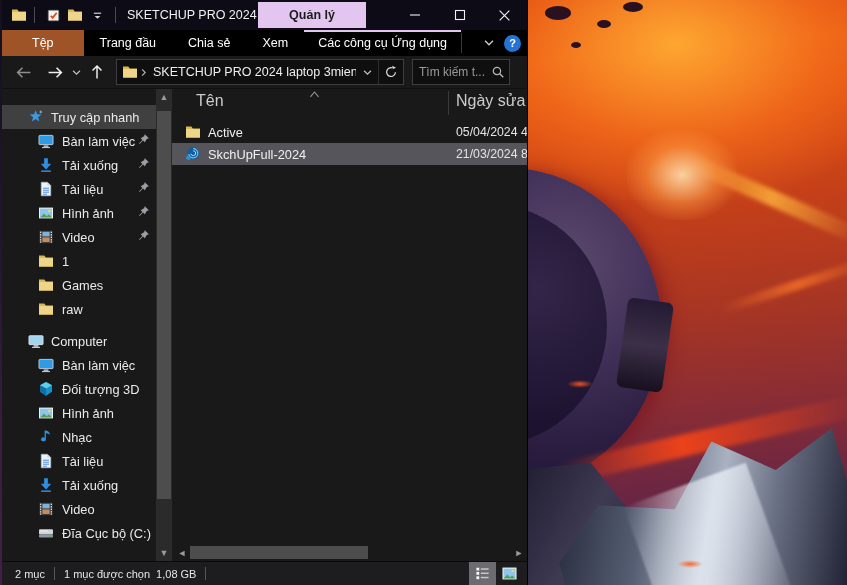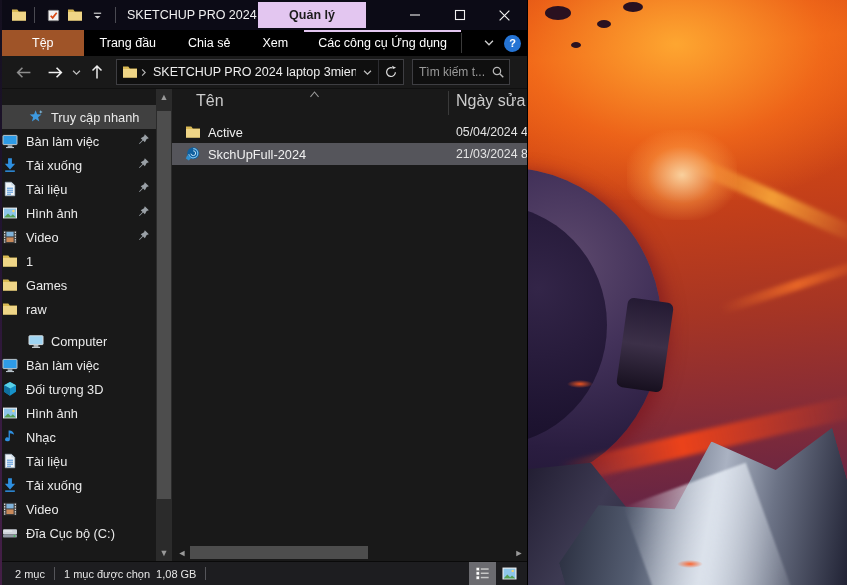--- a/index.html
+++ b/index.html
@@ -84,21 +84,21 @@
   .searchbox{height:24px;width:96px;margin-left:8px;border:1px solid #3e3e42;background:#0f0f0f;
     display:flex;align-items:center;}
   .sb-text{flex:1;margin-left:6px;color:#9a9a9a;white-space:nowrap;overflow:hidden;font-size:12px;}
   .sb-mag{width:22px;display:flex;align-items:center;justify-content:center;}
 
   
   .content{flex:1;display:flex;min-height:0;position:relative;}
   .sidebar{width:154px;flex:none;padding-top:16px;overflow:hidden;}
   .sb-row{height:24px;display:flex;align-items:center;position:relative;}
   .sb-row.section{padding-left:26px;gap:7px;font-size:12.8px;}
-  .sb-row.item{gap:8px;font-size:12.8px;}
+  .sb-row.item{padding-left:36px;gap:8px;font-size:12.8px;}
   .sb-row.selected{background:#404040;}
   .sb-label{white-space:nowrap;overflow:hidden;color:#eaeaea;}
   .sb-pin{position:absolute;right:6px;top:4px;}
   .sb-gap{height:8px;}
   .v-scroll{width:16px;flex:none;background:#2b2b2b;position:relative;}
   .v-scroll .arrow{position:absolute;left:0;width:16px;height:16px;display:flex;align-items:center;justify-content:center;color:#9a9a9a;font-size:9px;}
   .v-thumb{position:absolute;left:1px;width:14px;background:#4d4d4d;}
 
   
   .mainpane{flex:1;min-width:0;position:relative;overflow:hidden;}

